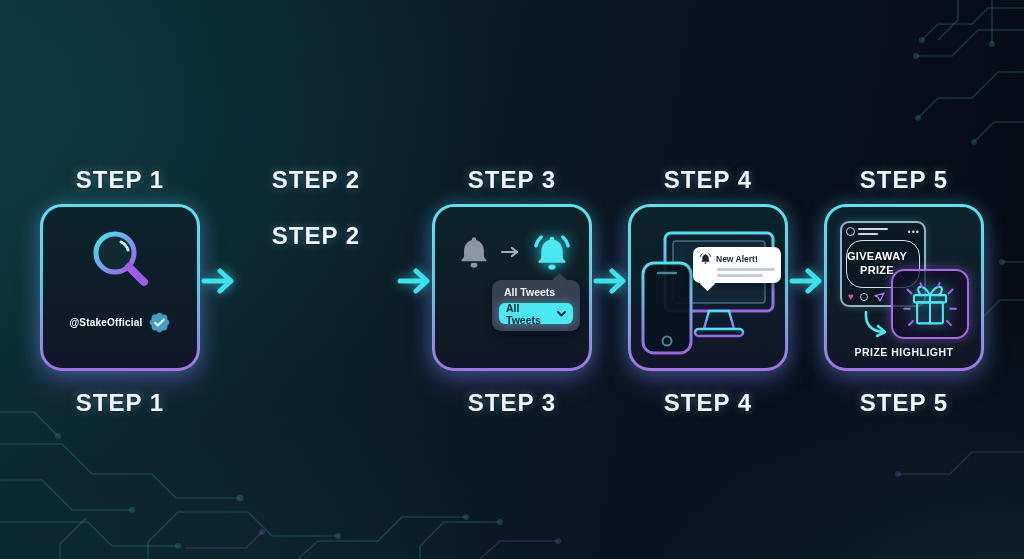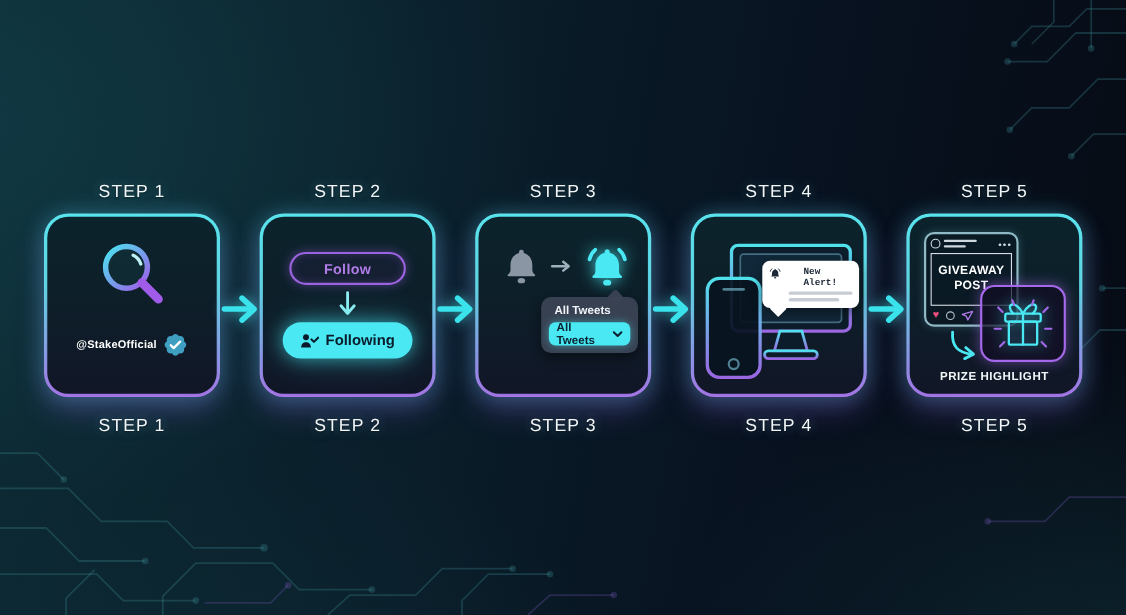--- a/index.html
+++ b/index.html
@@ -18,21 +18,21 @@
   
   .steps-row {
     position:absolute; top:166px; left:0; width:1024px;
     display:flex; justify-content:center; align-items:flex-start;
   }
   .step-col { width:160px; display:flex; flex-direction:column; align-items:center; }
   .step-col + .arrow-gap { }
   .arrow-gap { width:36px; display:flex; justify-content:center; margin-top:100px; flex:none; }
 
   .step-label {
-    color:#f2f7fa; font-weight:400; font-size:16px; letter-spacing:1px;
+    color:#f2f7fa; font-weight:700; font-size:24px; letter-spacing:1px;
     text-shadow:0 0 10px rgba(140,235,245,.35), 0 1px 2px rgba(0,0,0,.6);
     white-space:nowrap;
   }
   .step-label.top { margin-bottom:10px; }
   .step-label.bottom { margin-top:18px; }
 
   .card {
     width:160px; height:167px; border-radius:22px; padding:3px; flex:none;
     background:linear-gradient(180deg, #4ae2ec 0%, #53cfe0 40%, #9b67e2 100%);
     box-shadow:0 0 20px rgba(74,226,236,.30), 0 12px 26px rgba(155,90,226,.28),
@@ -88,42 +88,42 @@
   
   .devices-wrap { position:absolute; inset:0; }
   .notification {
     position:absolute; top:40px; left:62px; width:88px; background:#fff;
     border-radius:7px; padding:5px 6px 6px; box-shadow:0 4px 10px rgba(0,0,0,.4); z-index:3;
   }
   .notification::after {
     content:""; position:absolute; left:9px; bottom:-6px; width:11px; height:11px;
     background:#fff; transform:rotate(45deg); border-radius:1px;
   }
-  .notif-head { display:flex; gap:20px;font-family:Liberation Mono, monospace; }
+  .notif-head { display:flex; align-items:center; gap:4px; }
   .notif-title { color:#1c2836; font-weight:800; font-size:8.5px; }
   .notif-line { height:3px; background:#c7ccd4; border-radius:2px; margin-top:3px; }
   .notif-line.l1 { width:58px; margin-left:18px; }
   .notif-line.l2 { width:46px; margin-left:18px; }
 
   
   .post-card {
     position:absolute; top:14px; left:13px; width:86px; height:86px;
     border:2px solid #8fb9c4; border-radius:9px; background:rgba(10,22,32,.55);
     box-shadow:0 0 8px rgba(120,200,215,.25); z-index:1; padding:4px;
   }
   .post-head { display:flex; align-items:center; gap:3px; }
   .post-avatar { width:9px; height:9px; border:1.5px solid #cfd8df; border-radius:50%; flex:none; }
   .post-lines { flex:1; }
   .post-line { height:2px; background:#cfd8df; border-radius:1px; }
   .post-line.a { width:30px; margin-bottom:3px; }
   .post-line.b { width:20px; }
   .post-dots { color:#cfd8df; font-size:9px; line-height:4px; letter-spacing:1px; }
   .post-frame {
-    margin-top:4px; height:48px; border:1.5px solid #d6dde4; border-radius:0;
-    display:flex; align-items:center; justify-content:center; text-align:center;
+    margin-top:4px; height:48px; border:1.5px solid #d6dde4; border-radius:16px;
+    display:flex; align-items:center; text-align:center;
     color:#fff; font-weight:800; font-size:11px; line-height:1.25; letter-spacing:.3px;
   }
   .post-foot { display:flex; align-items:center; gap:6px; margin-top:4px; padding-left:2px; }
   .heart-icon { color:#ee4f7e; font-size:10px; line-height:10px; }
   .comment-icon { width:8px; height:8px; border:1.5px solid #b8c4cc; border-radius:50%; }
   .prize-box {
     position:absolute; top:62px; left:64px; width:78px; height:70px;
     border:2.5px solid #a668ea; border-radius:13px; background:rgba(20,12,36,.72);
     box-shadow:0 0 12px rgba(166,104,234,.5); z-index:2;
     display:flex; align-items:center; justify-content:center;
@@ -219,39 +219,20 @@
       <svg width="34" height="30" viewBox="0 0 34 30" class="glow-cyan">
         <g stroke="#3ae2ec" stroke-width="5" stroke-linecap="round" stroke-linejoin="round" fill="none">
           <line x1="3" y1="15" x2="28" y2="15"></line>
             <path d="M19 5 L30 15 L19 25"></path>
         </g>
       </svg>
     </div>
 
     <div class="step-col">
       <div class="step-label top">STEP 2</div>
-      <div class="card">
-        <div class="card-inner">
-          <div class="pill-follow">Follow</div>
-          <svg class="down-arrow" width="18" height="24" viewBox="0 0 18 24">
-            <g stroke="#8feef2" stroke-width="2.6" stroke-linecap="round" stroke-linejoin="round" fill="none">
-              <line x1="9" y1="2" x2="9" y2="19"></line>
-                <path d="M3 14 L9 21 L15 14"></path>
-            </g>
-          </svg>
-          <div class="pill-following">
-            <svg width="17" height="14" viewBox="0 0 17 14">
-              <circle cx="5.2" cy="3.6" r="2.7" fill="#0a1c2c"></circle>
-              <path d="M0.8 13 c0-3.2 2-4.8 4.4-4.8 s4.4 1.6 4.4 4.8 z" fill="#0a1c2c"></path>
-              <path d="M10.2 5.6 l2.2 2.2 L16.2 4" fill="none" stroke="#0a1c2c" stroke-width="1.9" stroke-linecap="round" stroke-linejoin="round"></path>
-            </svg>
-            <span>Following</span>
-          </div>
-        </div>
-      </div>
       <div class="step-label bottom">STEP 2</div>
     </div>
 
     <div class="arrow-gap">
       <svg width="34" height="30" viewBox="0 0 34 30" class="glow-cyan">
         <g stroke="#3ae2ec" stroke-width="5" stroke-linecap="round" stroke-linejoin="round" fill="none">
           <line x1="3" y1="15" x2="28" y2="15"></line>
             <path d="M19 5 L30 15 L19 25"></path>
         </g>
       </svg>
@@ -369,21 +350,21 @@
               <div class="post-avatar"></div>
               <div class="post-lines">
                 <div class="post-line a"></div>
                 <div class="post-line b"></div>
               </div>
               <div class="post-dots">•••</div>
             </div>
             <div class="post-frame">
               <div>
                 <div>GIVEAWAY</div>
-                <div>POST</div>
+                <div>PRIZE</div>
               </div>
             </div>
             <div class="post-foot">
               <span class="heart-icon">♥</span>
               <span class="comment-icon"></span>
               <svg width="11" height="10" viewBox="0 0 14 12">
                 <path d="M1 4.5 L13 1 L7.5 11 L5.5 6.5 Z" fill="none" stroke="#b07ce8" stroke-width="1.5" stroke-linejoin="round"></path>
               </svg>
             </div>
           </div>

